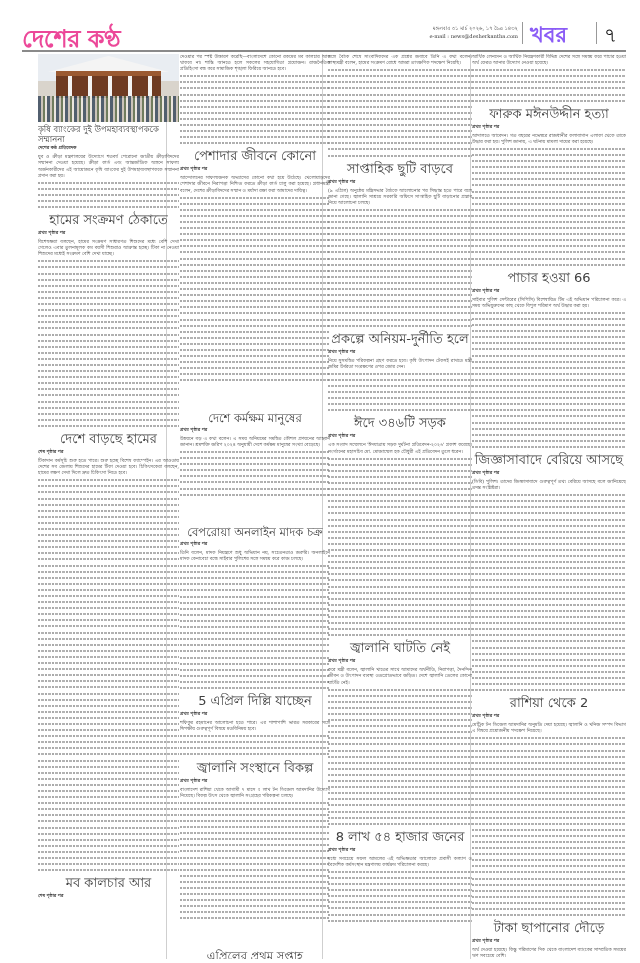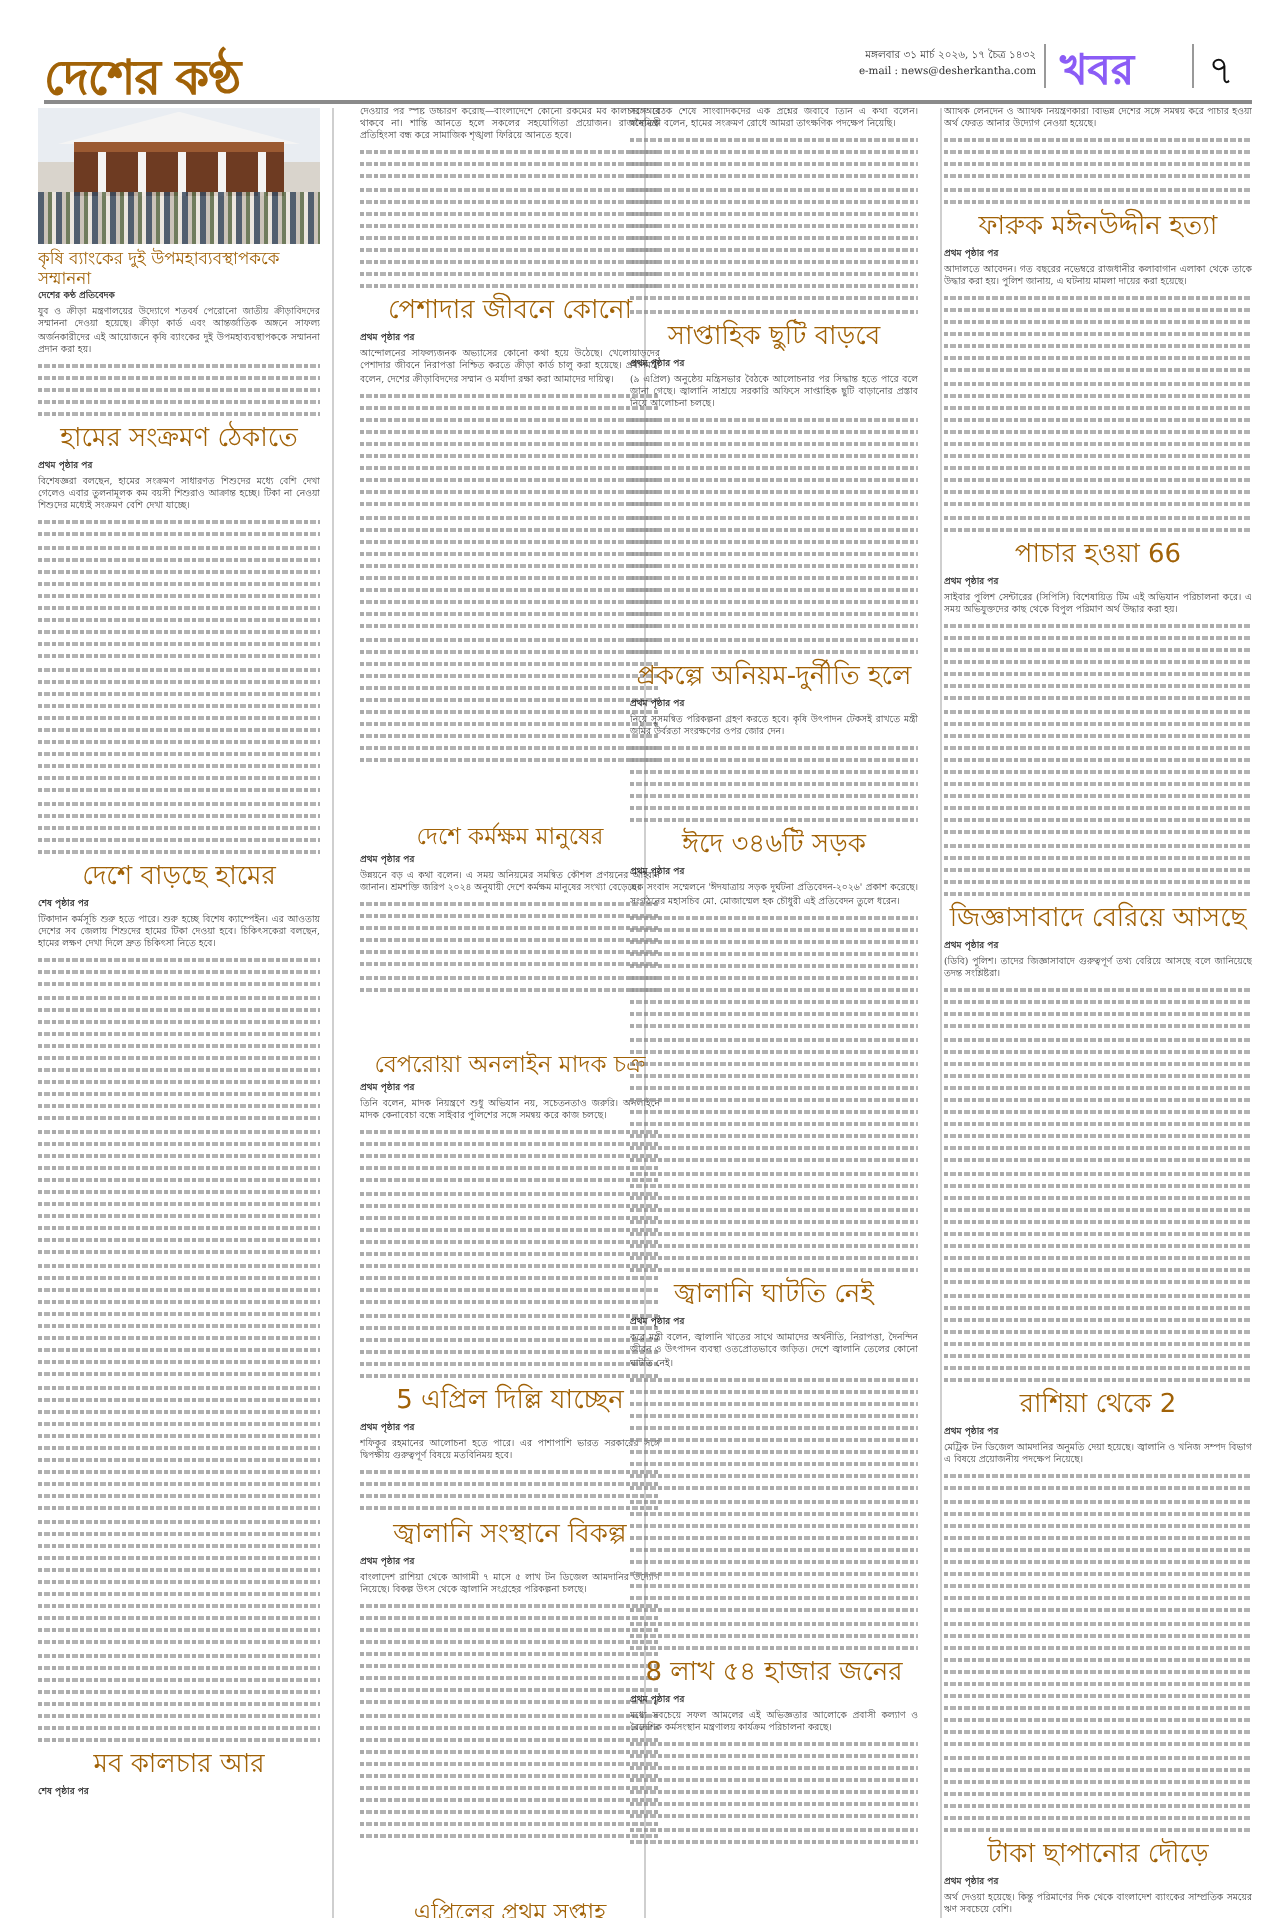--- a/index.html
+++ b/index.html
@@ -1,42 +1,42 @@
 <!DOCTYPE html>
 <html><head>
 <meta charset="utf-8">
 <style>
   * { box-sizing: border-box; margin: 0; padding: 0; }
   html, body { width: 640px; height: 963px; background: #ffffff; overflow: hidden; }
   body { font-family: "DejaVu Serif", "Liberation Serif", serif; color: #222; position: relative; }
 
   .masthead { position: absolute; left: 0; top: 0; width: 640px; height: 52px; }
-  .logo { position: absolute; left: 22px; top: 20px; font-family: "DejaVu Sans", sans-serif; font-size: 24px; font-weight: bold; color: #a16207; letter-spacing: -0.5px; }
+  .logo { position: absolute; left: 22px; top: 20px; font-family: "DejaVu Sans", sans-serif; font-size: 24px; font-weight: bold; color: #ec4899; letter-spacing: -0.5px; }
   .dateline { position: absolute; right: 122px; top: 24px; text-align: right; font-size: 5.2px; line-height: 8px; color: #333; }
   .sep1 { position: absolute; left: 522px; top: 22px; width: 1px; height: 22px; background: #999; }
   .section-name { position: absolute; left: 530px; top: 19px; font-family: "DejaVu Sans", sans-serif; font-size: 21px; font-weight: bold; color: #8b5cf6; }
   .sep2 { position: absolute; left: 596px; top: 22px; width: 1px; height: 22px; background: #999; }
   .page-no { position: absolute; left: 604px; top: 20px; font-family: "DejaVu Sans", sans-serif; font-size: 20px; color: #111; }
   .rule { position: absolute; left: 22px; top: 50px; width: 604px; height: 1.5px; background: #8a8a8a; }
 
   .col { position: absolute; top: 54px; overflow: hidden; }
-  .c1 { left: 19px; width: 141px; height: 905px; }
+  .c1 { left: 38px; width: 141px; height: 905px; }
   .c2 { left: 180px; width: 150px; height: 905px; }
-  .c3 { left: 315px; width: 144px; height: 905px; }
+  .c3 { left: 328px; width: 144px; height: 905px; }
   .c4 { left: 472px; width: 154px; height: 905px; }
   .vline { position: absolute; top: 54px; width: 0.6px; height: 905px; background: #cfcfcf; }
 
   .photo { width: 141px; height: 68px; position: relative; margin-bottom: 3px; background: linear-gradient(#e9edf2 0%, #e9edf2 40%, #d9d4cc 40%); overflow: hidden; }
   .photo .roof { position: absolute; left: 10px; top: 2px; width: 121px; height: 0; border-left: 60px solid transparent; border-right: 60px solid transparent; border-bottom: 16px solid #f4f4f4; }
   .photo .fascia { position: absolute; left: 18px; top: 17px; width: 105px; height: 5px; background: #9b5a32; }
   .photo .wall { position: absolute; left: 18px; top: 22px; width: 105px; height: 22px; background: #6e3b22; }
   .photo .pillar { position: absolute; top: 22px; width: 4px; height: 22px; background: #f3f3f3; }
   .photo .crowd { position: absolute; left: 0; top: 42px; width: 141px; height: 26px; background: repeating-linear-gradient(90deg, #3a4a5e 0 3px, #c9c0b6 3px 5px, #5e6d4a 5px 7px, #efe9e2 7px 9px); opacity: 0.85; }
 
-  .headline { font-family: "DejaVu Sans", sans-serif; text-align: center; color: #a16207; line-height: 1.15; margin: 3px 0 2px; font-weight: normal; }
+  .headline { font-family: "DejaVu Sans", sans-serif; text-align: center; color: #404040; line-height: 1.15; margin: 3px 0 2px; font-weight: normal; }
   .h-lg { font-size: 13px; }
   .h-md { font-size: 11.5px; margin-top: 28px; }
   .h-photo { font-size: 8.4px; text-align: left; margin: 1px 0 0; }
   .byline { font-family: "DejaVu Sans", sans-serif; font-size: 4.5px; font-weight: bold; color: #333; margin: 1px 0 2px; }
   .body { font-size: 4.6px; line-height: 6.1px; color: #444; text-align: justify; }
   .body p { margin-bottom: 1px; }
   .filler { height: 6.1px; margin-bottom: 0; background: repeating-linear-gradient(90deg, #8d8d8d 0 2px, transparent 2px 3px, #9a9a9a 3px 6px, transparent 6px 7px); background-size: 100% 2.2px; background-repeat: repeat-x; background-position: 0 2px; opacity: 0.75; }
 </style>
 </head>
 <body>

